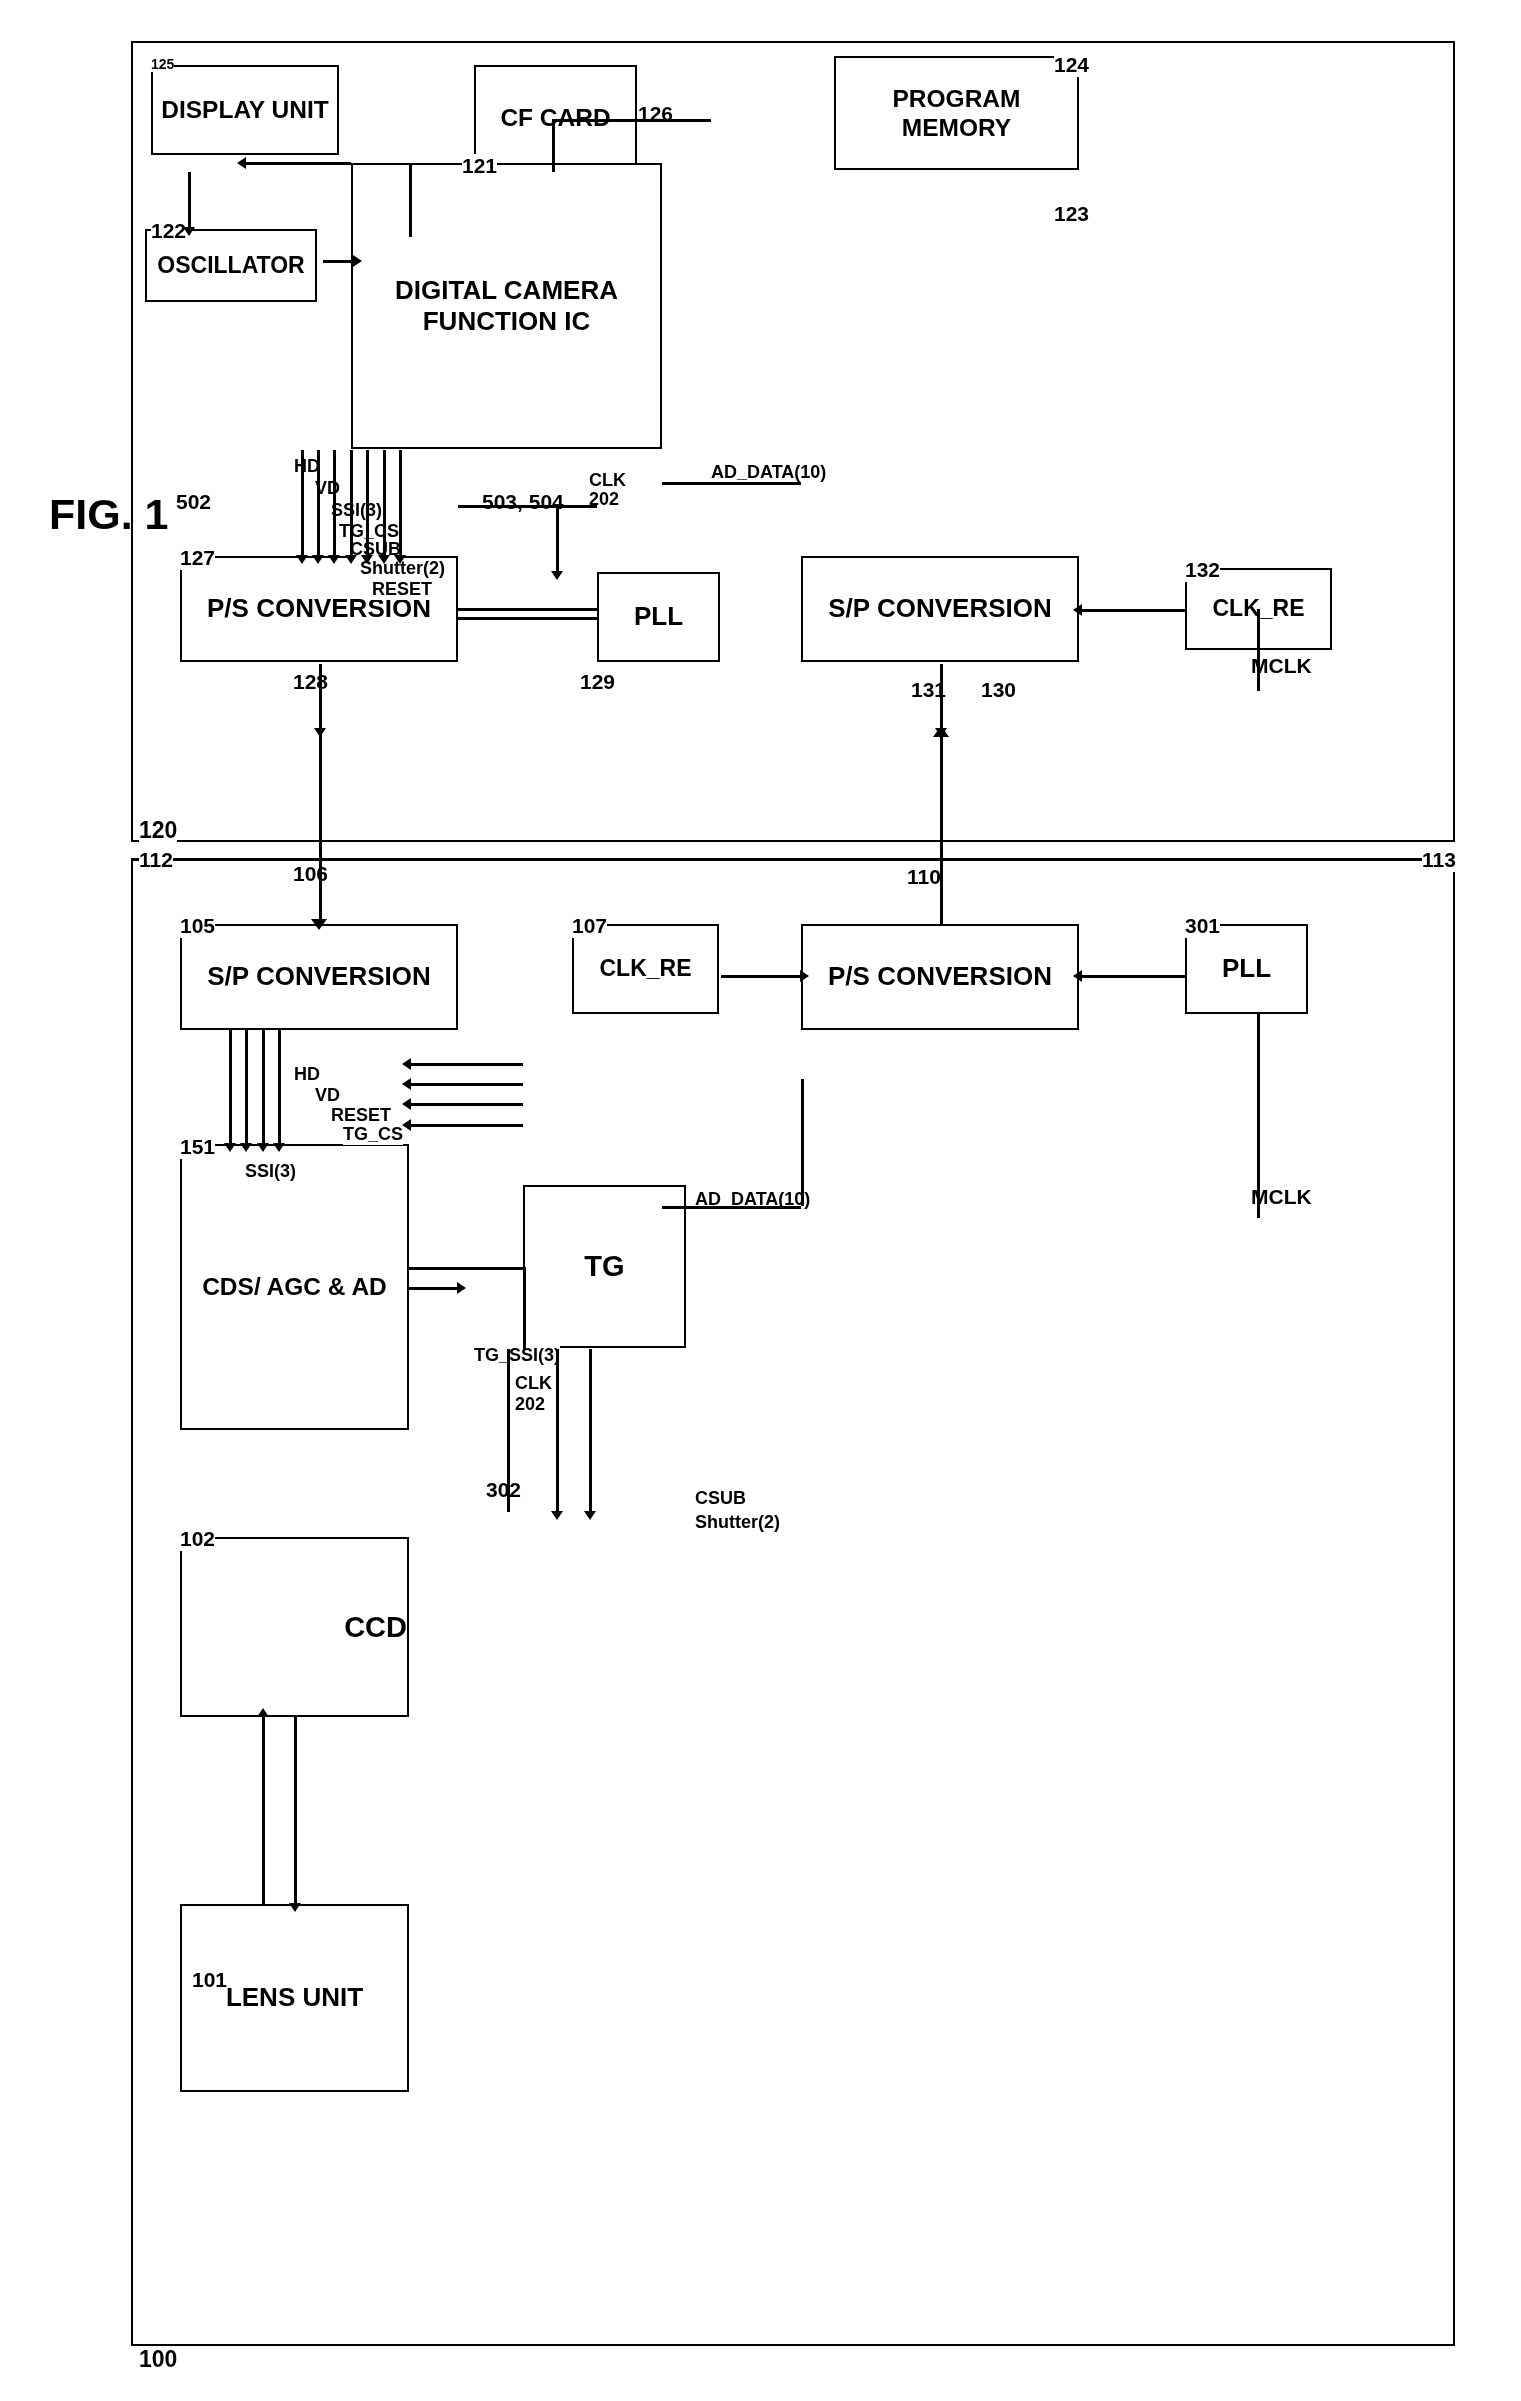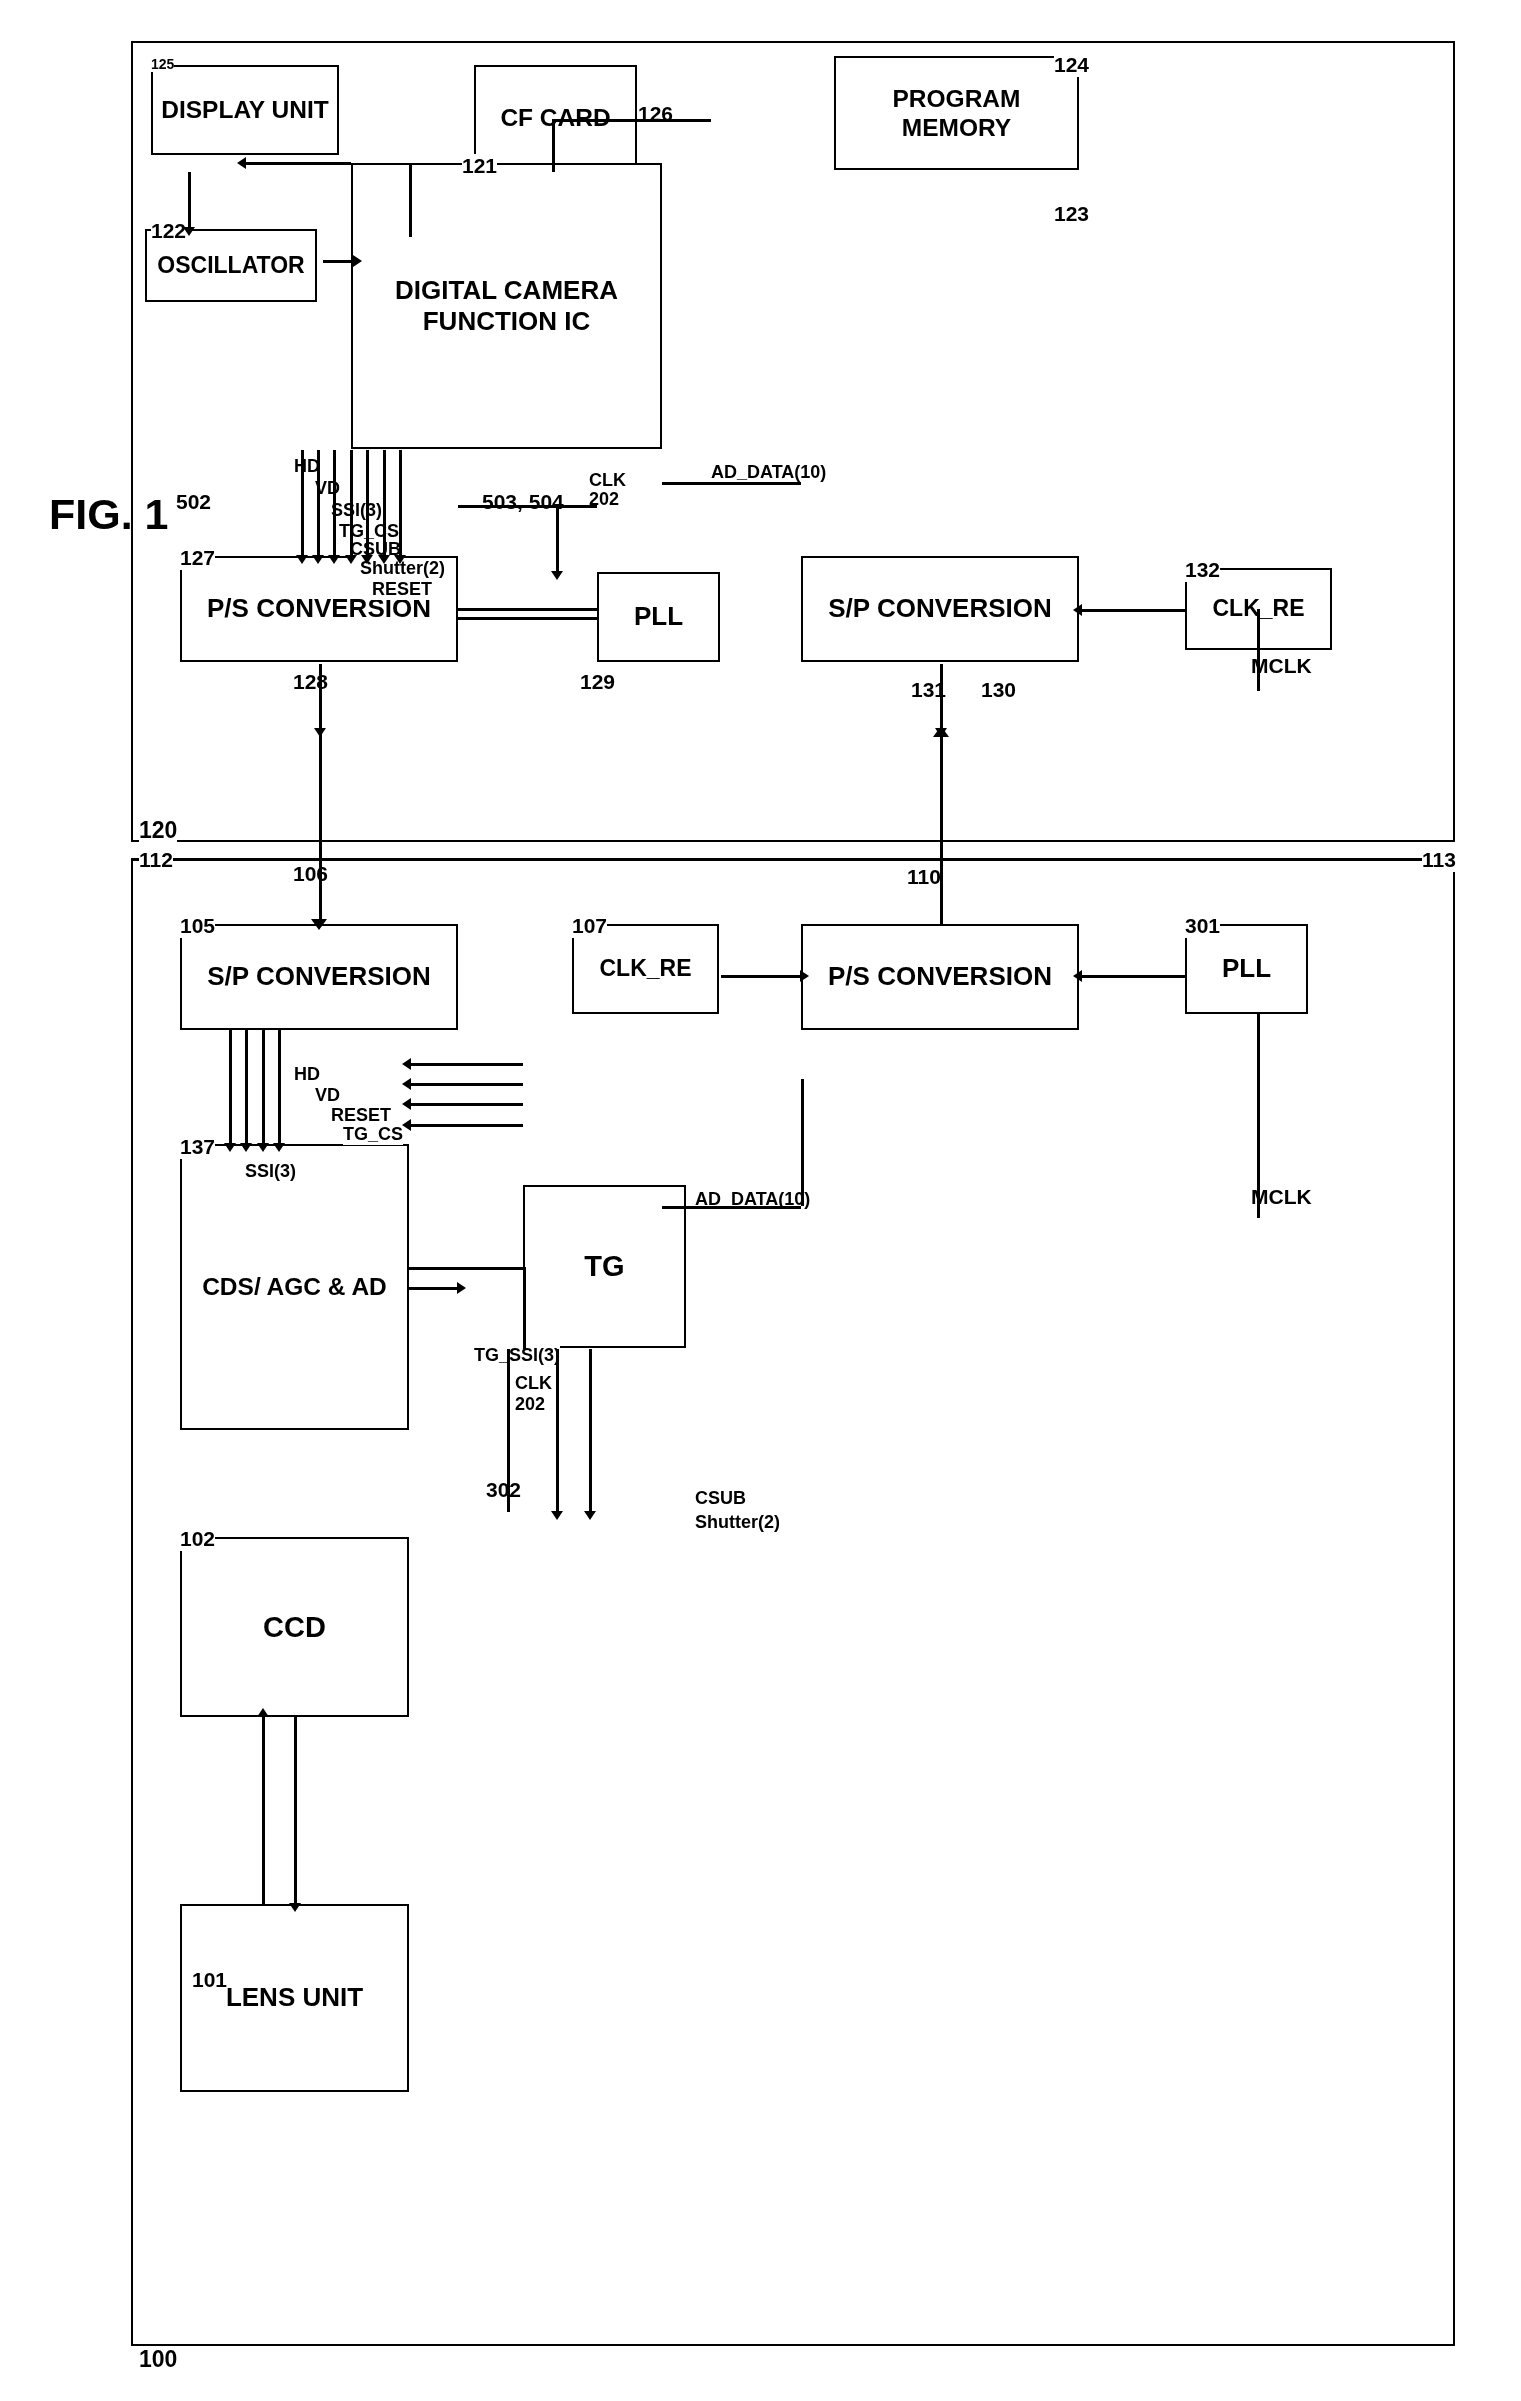--- a/index.html
+++ b/index.html
@@ -274,27 +274,27 @@
   </div>
 
   <div class="label" style="left:1185px; top:914px; font-size:21px;">301</div>
 
   <div class="block" style="left:180px; top:1144px; width:229px; height:286px; font-size:24.5px;">
     <span>CDS/
 AGC
 &amp; AD</span>
   </div>
 
-  <div class="label" style="left:180px; top:1135px; font-size:21px;">137</div>
+  <div class="label" style="left:180px; top:1135px; font-size:21px;">151</div>
 
   <div class="block" style="left:523px; top:1185px; width:163px; height:163px; font-size:29px;">
     <span>TG</span>
   </div>
 
-  <div class="block" style="left:180px; top:1537px; width:229px; height:180px; font-size:29px;">
+  <div class="block" style="left:180px; top:1537px; width:229px; height:180px; font-size:29px;justify-content:flex-end;">
     <span>CCD</span>
   </div>
 
   <div class="label" style="left:180px; top:1527px; font-size:21px;">102</div>
 
   <div class="block" style="left:180px; top:1904px; width:229px; height:188px; font-size:26px;">
     <span>LENS
 UNIT</span>
   </div>
 

